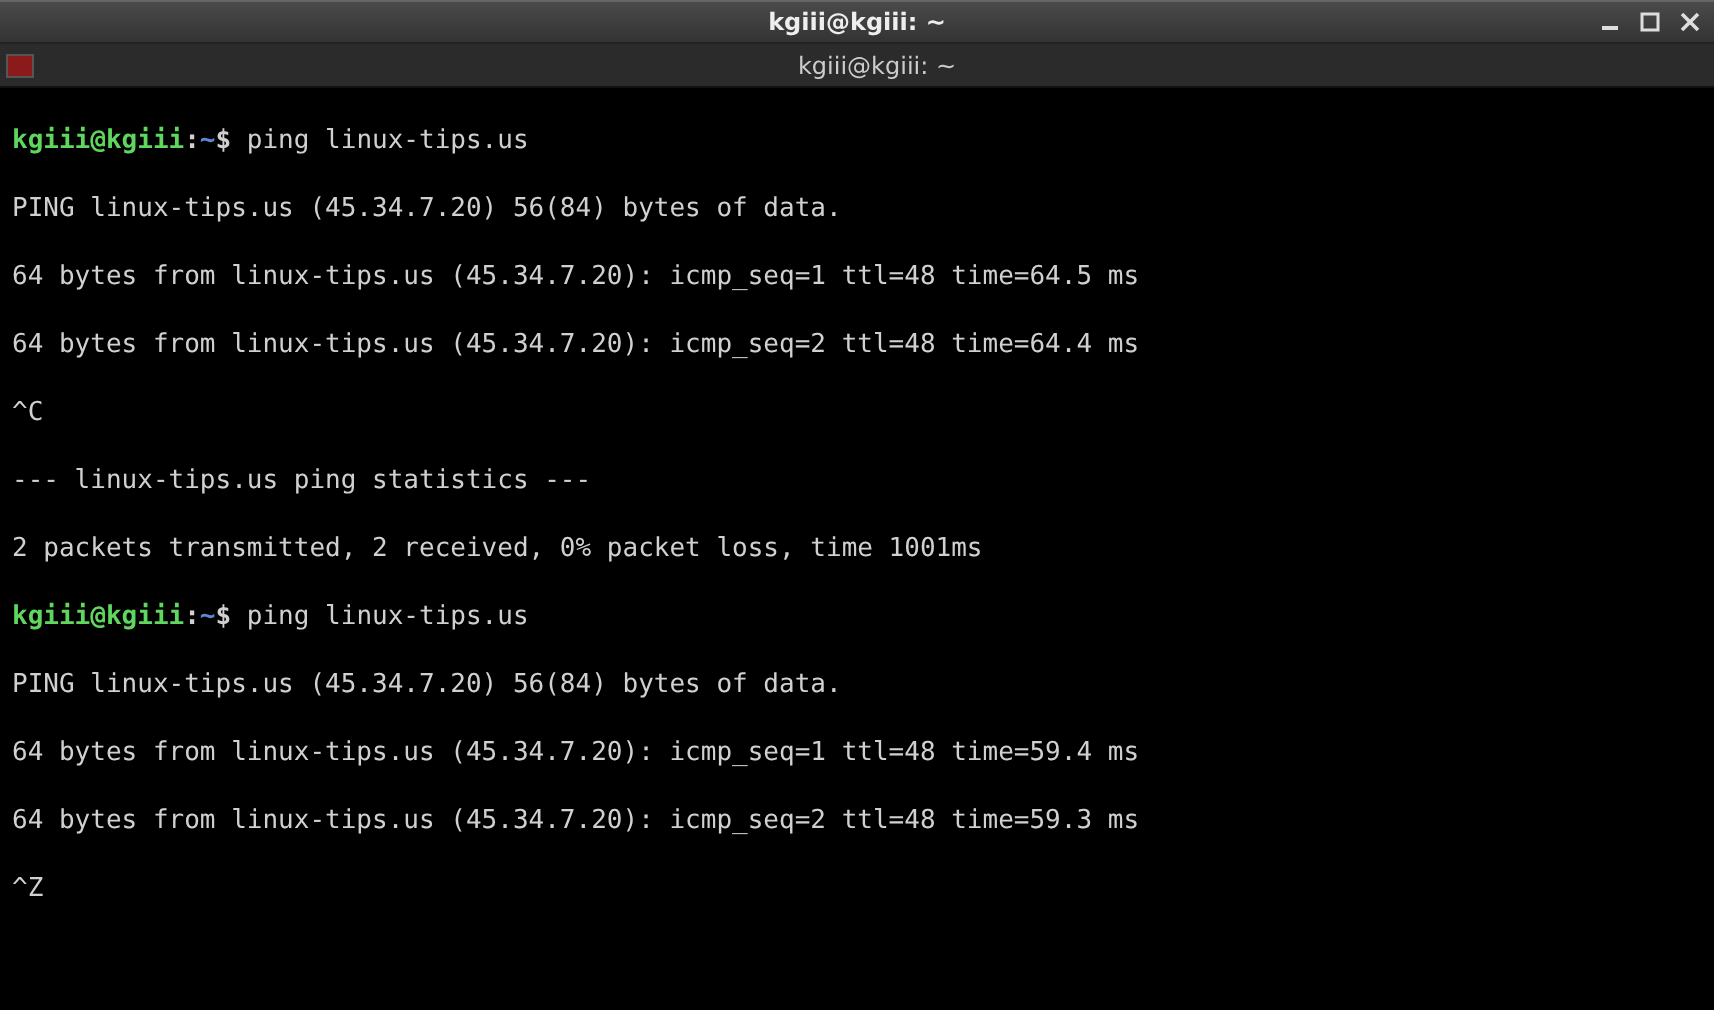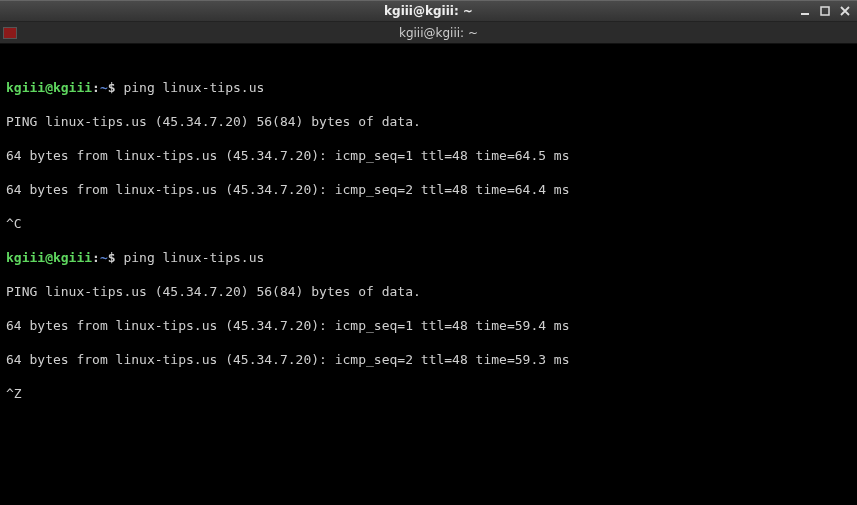--- a/index.html
+++ b/index.html
@@ -70,21 +70,21 @@
     font-size: 12px;
     display: flex;
     align-items: center;
     padding: 0 6px;
     flex: 1;
     justify-content: center;
   }
   .terminal {
     background: #000;
     color: #d0d0d0;
-    padding: 18px 6px;
+    padding: 1px 6px;
     line-height: 17px;
     height: calc(505px - 44px);
     overflow: hidden;
     white-space: pre;
   }
   .line { min-height: 17px; }
   .user { color: #5fd75f; font-weight: bold; }
   .colon { color: #d0d0d0; font-weight: bold; }
   .path { color: #5f87d7; font-weight: bold; }
   .dollar { color: #d0d0d0; font-weight: bold; }
@@ -120,20 +120,22 @@
   </div>
   <div class="tab-label">kgiii@kgiii: ~</div>
 </div>
 
 <div class="terminal">
 <div class="line"><span class="user">kgiii@kgiii</span><span class="colon">:</span><span class="path">~</span><span class="dollar">$</span><span class="cmd"> ping linux-tips.us</span></div>
 <div class="line">PING linux-tips.us (45.34.7.20) 56(84) bytes of data.</div>
 <div class="line">64 bytes from linux-tips.us (45.34.7.20): icmp_seq=1 ttl=48 time=64.5 ms</div>
 <div class="line">64 bytes from linux-tips.us (45.34.7.20): icmp_seq=2 ttl=48 time=64.4 ms</div>
 <div class="line">^C</div>
+<div class="line">--- linux-tips.us ping statistics ---</div>
+<div class="line">2 packets transmitted, 2 received, 0% packet loss, time 1001ms</div>
 <div class="line"><span class="user">kgiii@kgiii</span><span class="colon">:</span><span class="path">~</span><span class="dollar">$</span><span class="cmd"> ping linux-tips.us</span></div>
 <div class="line">PING linux-tips.us (45.34.7.20) 56(84) bytes of data.</div>
 <div class="line">64 bytes from linux-tips.us (45.34.7.20): icmp_seq=1 ttl=48 time=59.4 ms</div>
 <div class="line">64 bytes from linux-tips.us (45.34.7.20): icmp_seq=2 ttl=48 time=59.3 ms</div>
 <div class="line">^Z</div>
 
 
 
 
 

